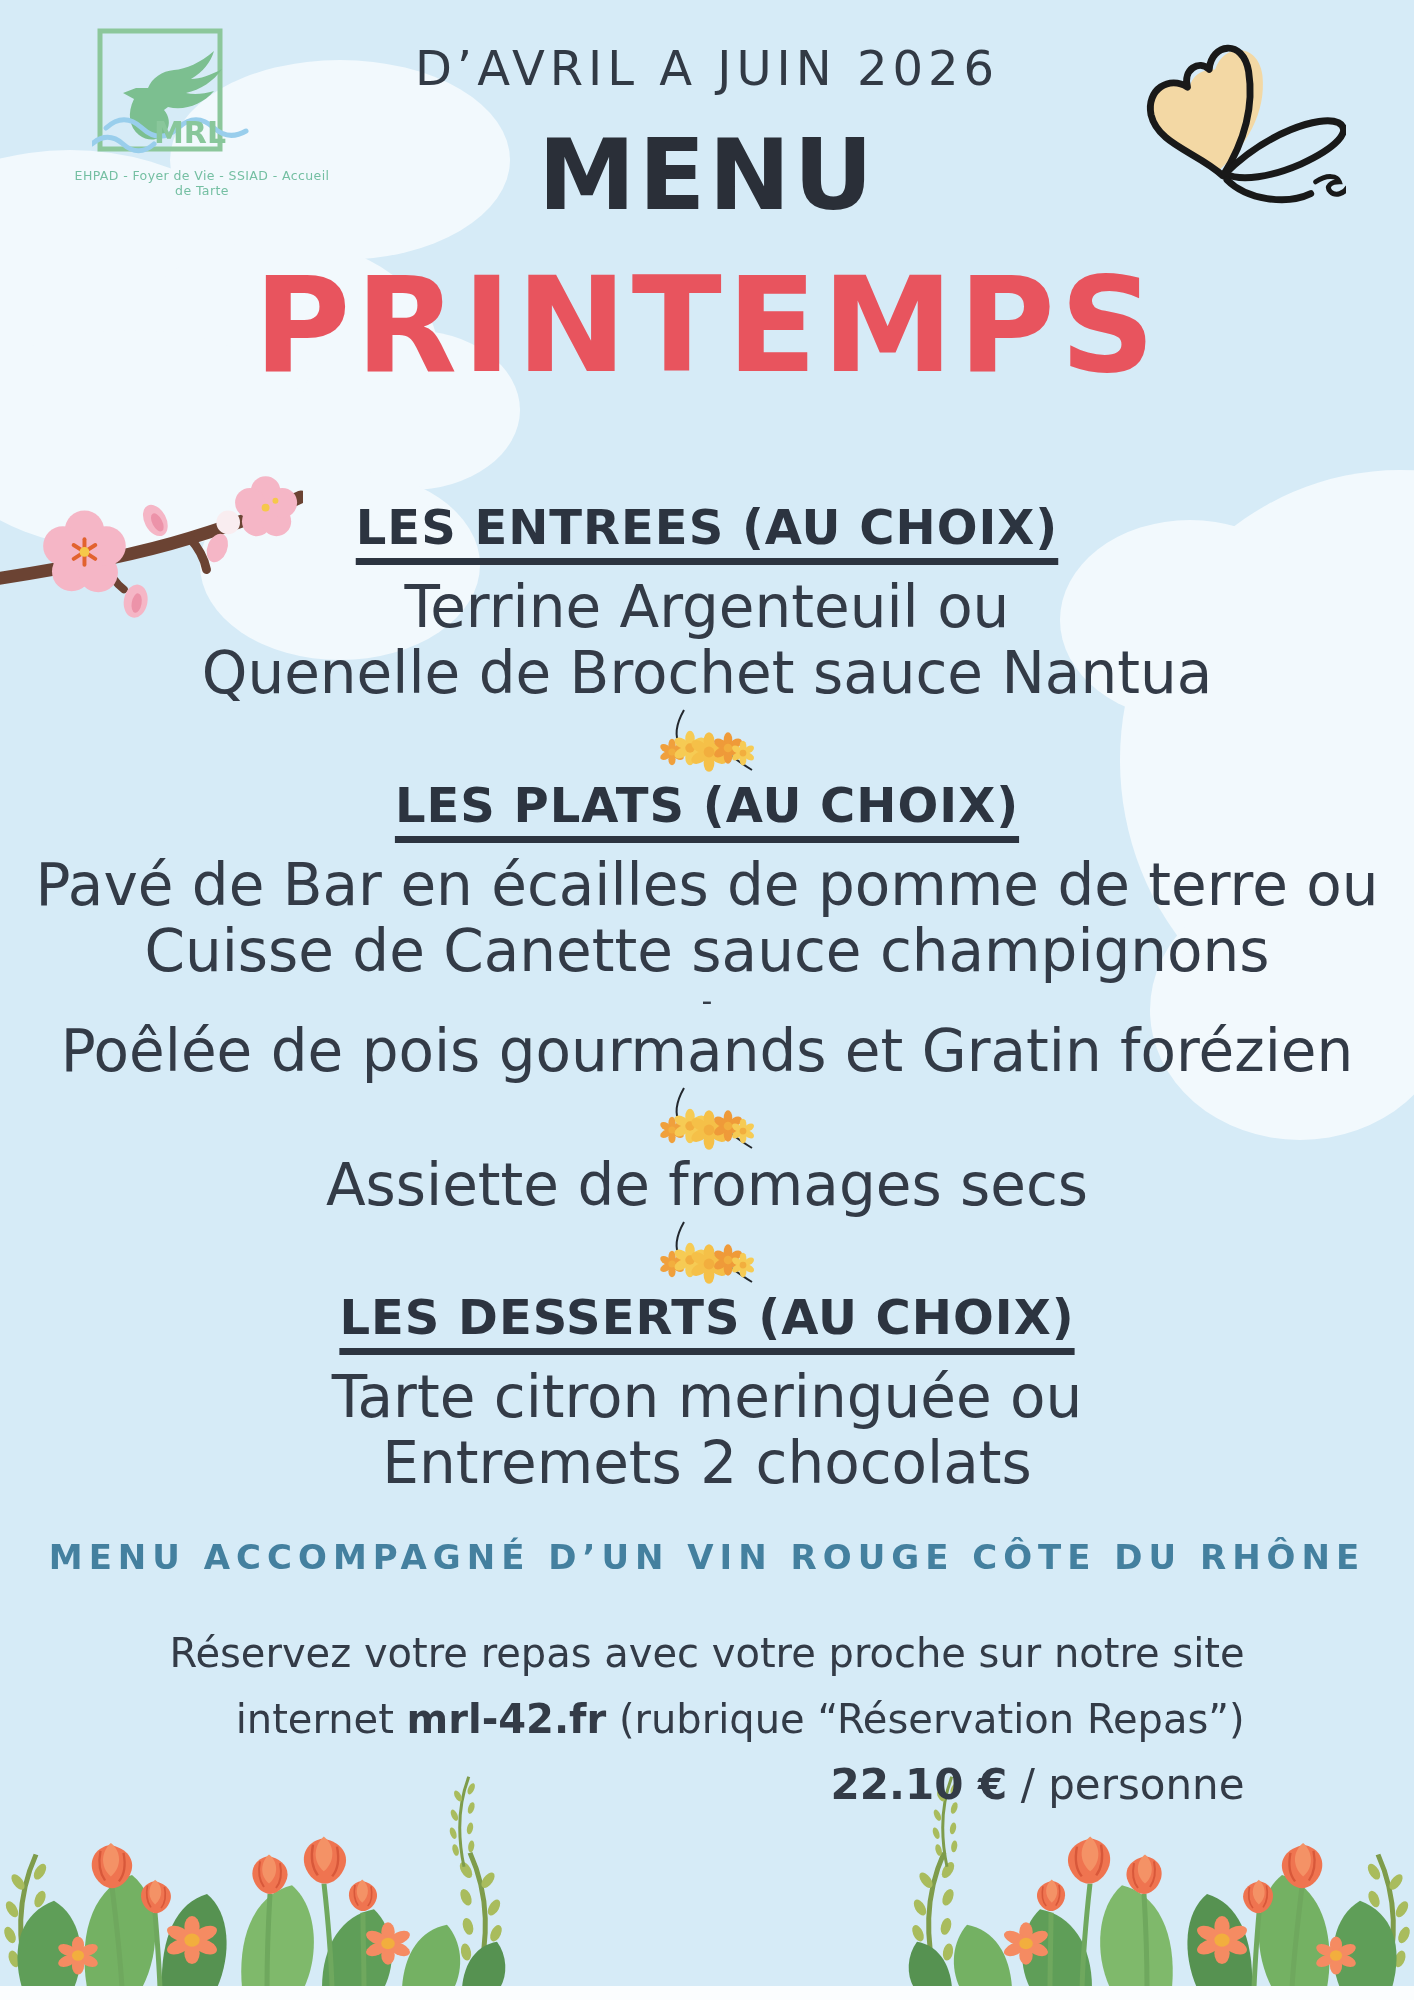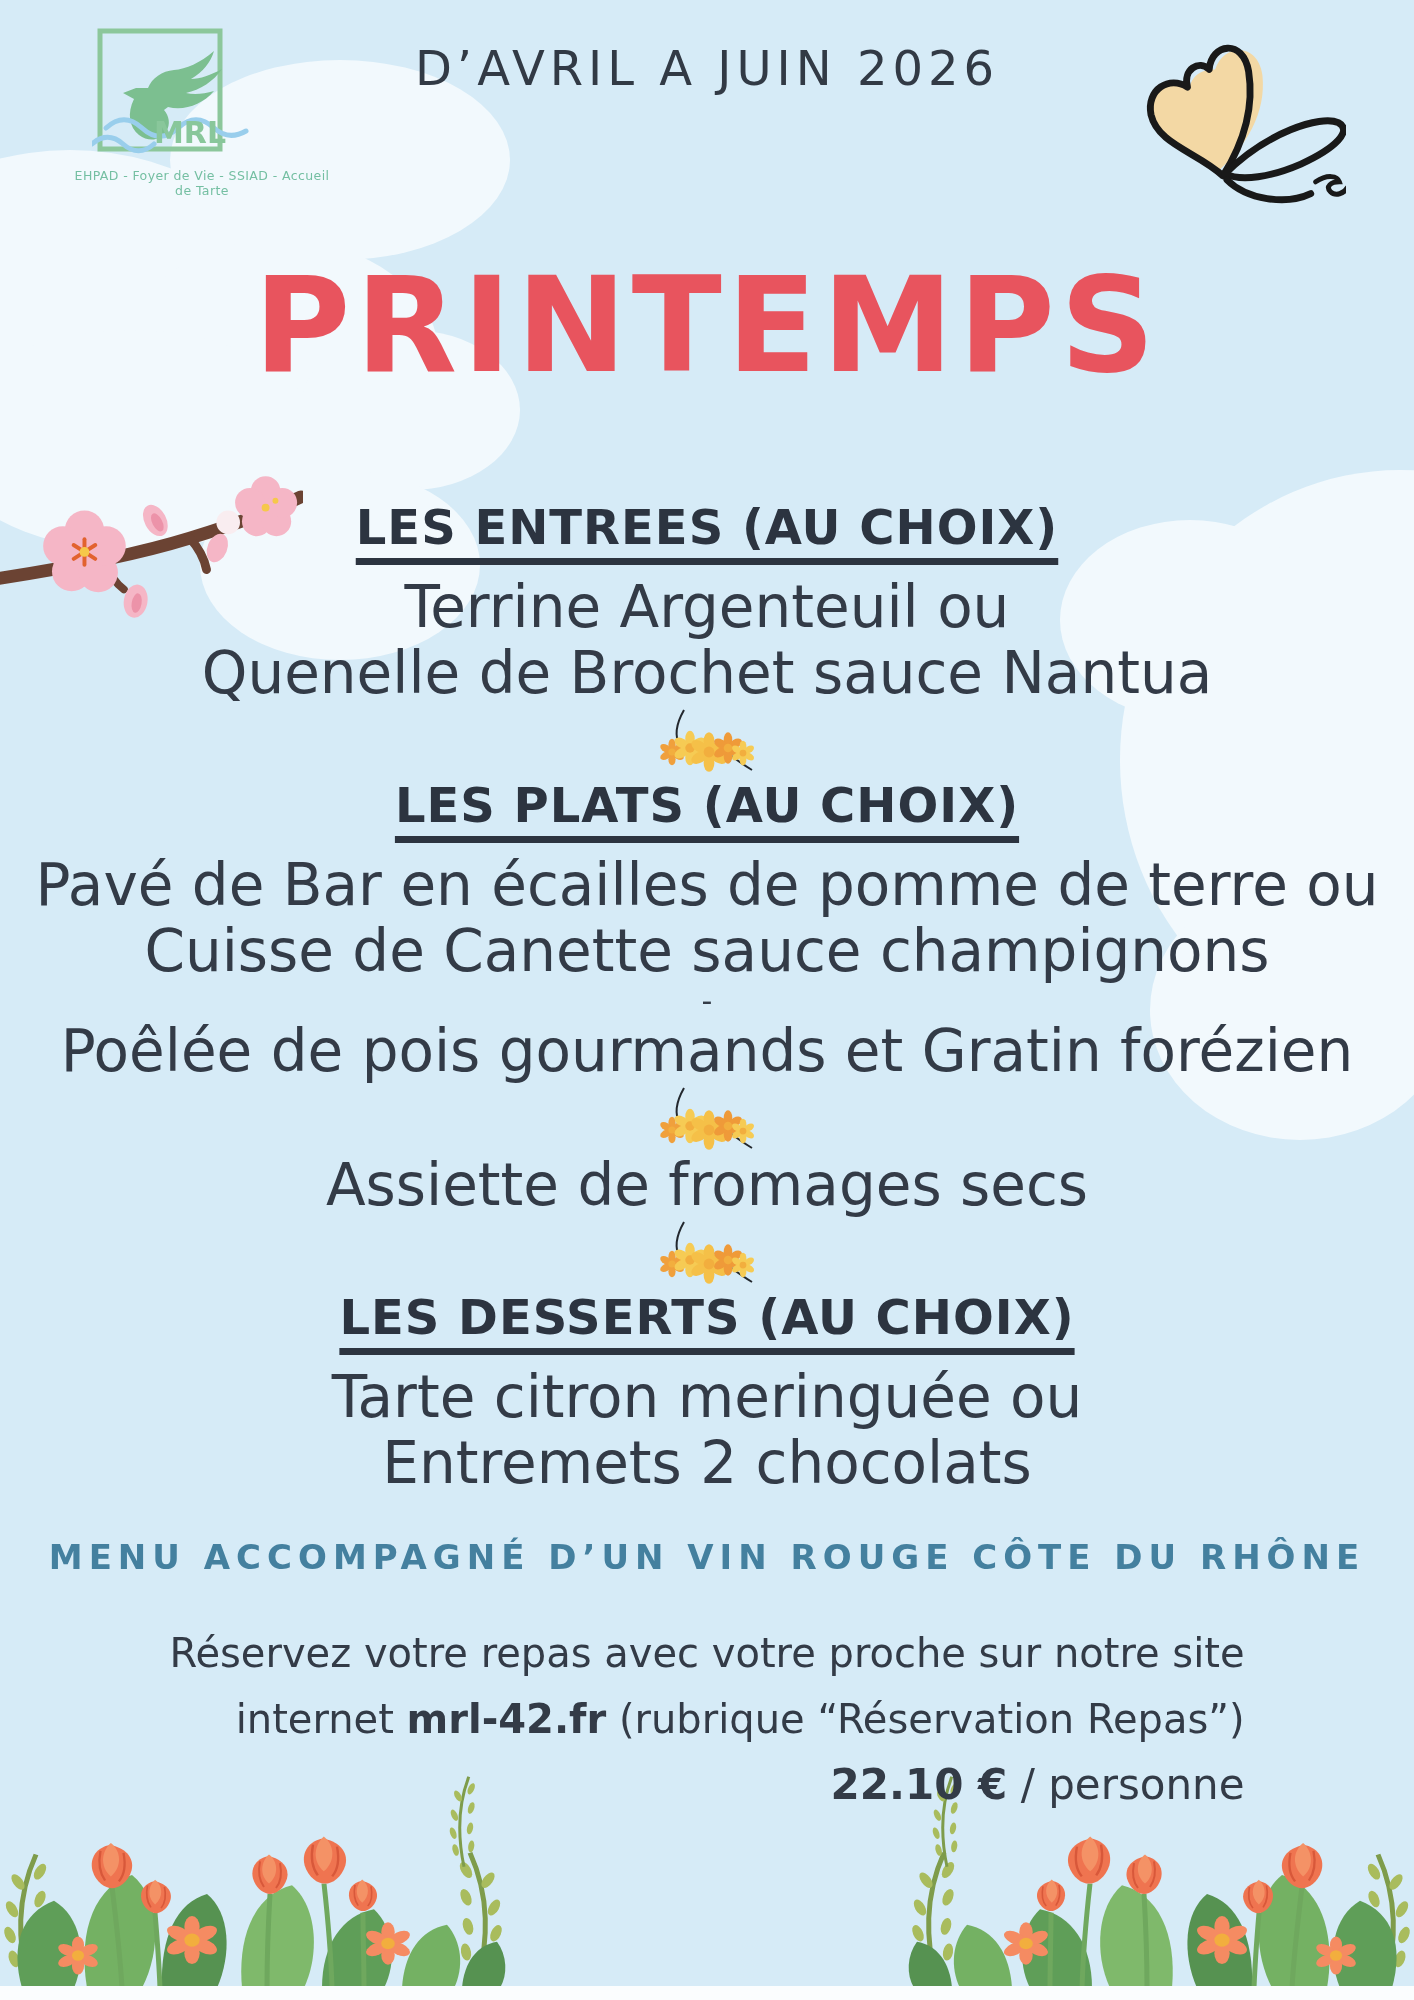--- a/index.html
+++ b/index.html
@@ -180,20 +180,21 @@
         <circle cx="266" cy="50" r="15" fill="#F5B6C6"></circle>
       <circle cx="273" cy="69" r="15" fill="#F5B6C6"></circle>
         <circle cx="293" cy="69" r="15" fill="#F5B6C6"></circle>
       <circle cx="299" cy="50" r="15" fill="#F5B6C6"></circle>
       <circle cx="282" cy="55" r="4" fill="#F6C84A"></circle>
       <circle cx="292" cy="48" r="3" fill="#F6C84A"></circle>
     </g>
   </svg>
 
   <div class="date">D’AVRIL A JUIN 2026</div>
+  <h1 class="menu-t">MENU</h1>
   <h1 class="season-t">PRINTEMPS</h1>
 
   <div class="menu-col">
 
     <section>
       <h2 class="sec-h">LES ENTREES (AU CHOIX)</h2>
       <p class="item">Terrine Argenteuil ou</p>
       <p class="item">Quenelle de Brochet sauce Nantua</p>
     </section>
 

